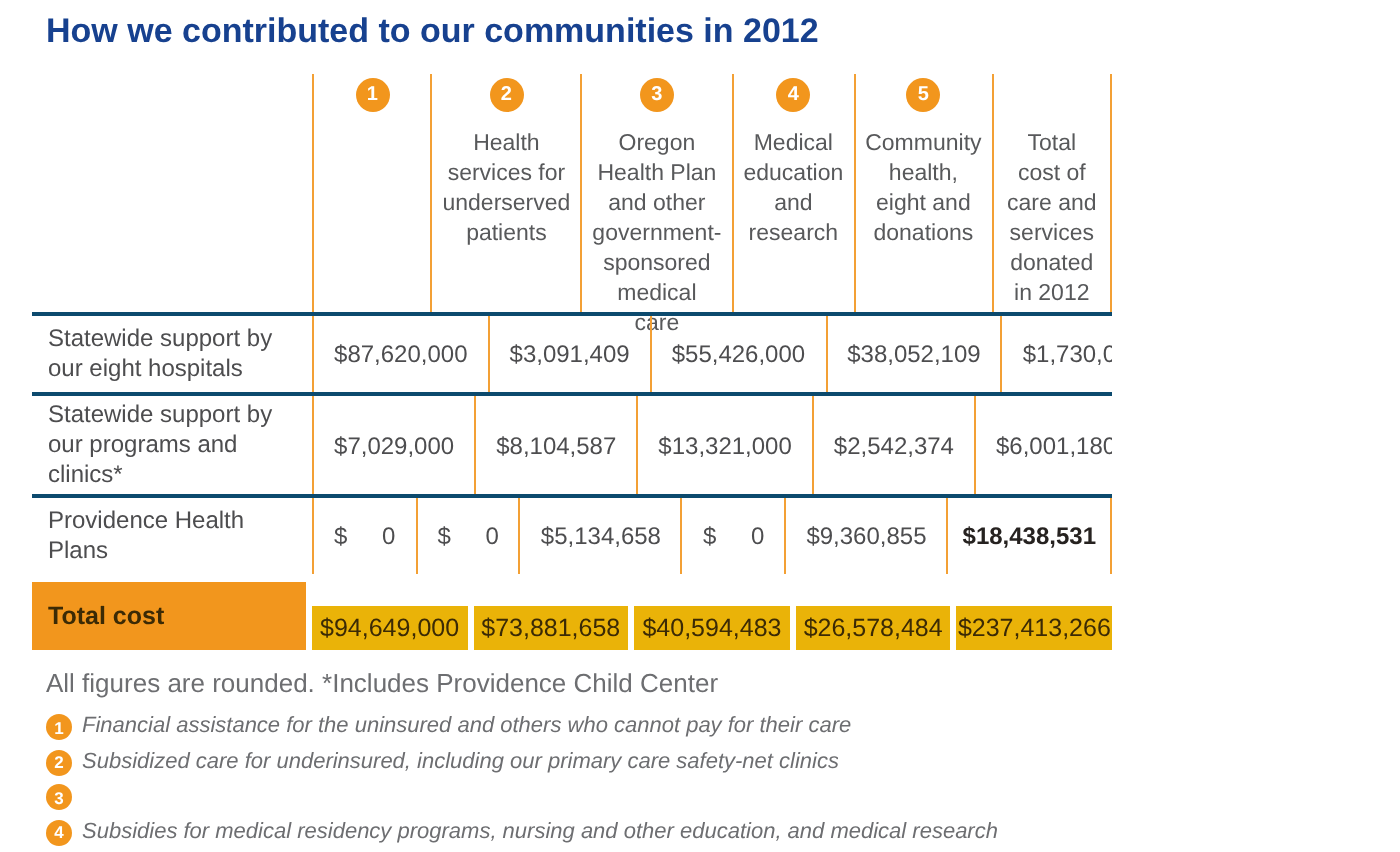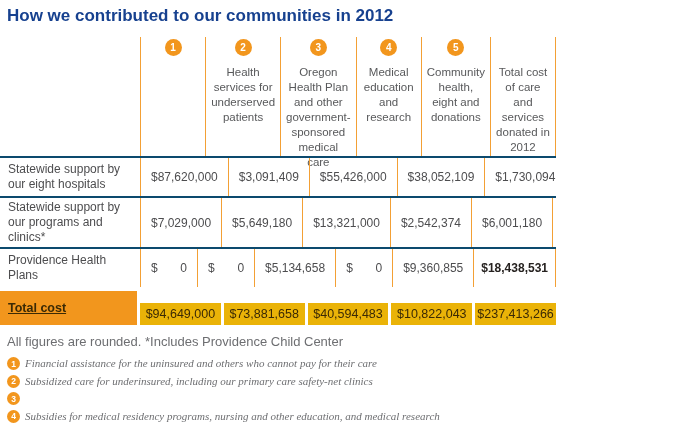--- a/index.html
+++ b/index.html
@@ -1,18 +1,18 @@
 <!DOCTYPE html>
 <html><head>
 <meta charset="utf-8">
 <style>
   html,body { margin:0; padding:0; background:#ffffff; }
   .page {
     width:556px; height:426px; background:#ffffff; overflow:hidden;
-    font-family:"Liberation Sans", sans-serif; position:relative; box-sizing:border-box;
+    font-family:"Liberation Sans", sans-serif; position:relative; box-sizing:border-box;padding-left:16px;
   }
   .title {
     color:#17418f; font-size:17px; font-weight:bold; padding:6px 0 0 7px; letter-spacing:0;
   }
   
   .thead { display:flex; margin-top:11px; height:119px; }
   .hspacer { width:140px; flex:none; }
   .hcol {
     flex:1; border-left:1px solid #f3a035; display:flex; flex-direction:column;
     align-items:center; padding-top:2px; box-sizing:border-box;
@@ -34,38 +34,38 @@
   }
   .cell {
     flex:1; border-left:1px solid #f3a035; display:flex; align-items:center;
     justify-content:space-between; font-size:12px; color:#4d4d4f; padding:0 10px; box-sizing:border-box;
   }
   .cell.last { border-right:1px solid #f3a035; font-weight:bold; color:#262220; padding:0 7px; }
   
   .total-band { display:flex; gap:3px; margin-top:4px; height:34px; }
   .tlabel {
     width:137px; flex:none; background:#f2961d; color:#3b2a05; font-weight:bold; font-size:12.5px;
-    display:flex; align-items:center; padding-left:8px; box-sizing:border-box;text-decoration:underline;
+    display:flex; align-items:center; padding-left:8px; box-sizing:border-box;
   }
   .tcell {
     flex:1; background:#eab308; color:#3b2a05; font-weight:normal; font-size:12.5px;
     display:flex; align-items:center; justify-content:center;margin-top:12px;
   }
   
   .note-general { font-size:13px; color:#6d6e71; margin:9px 0 8px 7px; }
   .note {
     display:flex; align-items:center; margin:0 0 4.5px 7px;
     font-style:italic; font-size:11px; color:#6d6e71; line-height:1.2; white-space:nowrap;
   }
   .ncircle {
     width:13px; height:13px; border-radius:50%; background:#f2961d; color:#ffffff;
     font-size:8.5px; font-weight:bold; font-style:normal; display:flex; align-items:center;
     justify-content:center; flex:none; margin-right:5px;
   }
-  .ntext { overflow:hidden;font-family:Liberation Serif, serif; }
+  .ntext { overflow:hidden; }
 </style>
 </head>
 <body>
 
 <div class="page">
 
   <div class="title">How we contributed to our communities in 2012</div>
 
   <div class="thead">
     <div class="hspacer"></div>
@@ -124,21 +124,21 @@
   </div>
 
   <div class="trow">
     <div class="rlabel">Statewide support by our programs and clinics*</div>
     <div class="cell">
       <span>$</span>
       <span>7,029,000</span>
     </div>
     <div class="cell">
       <span>$</span>
-      <span>5,649,180</span>
+      <span>8,104,587</span>
     </div>
     <div class="cell">
       <span>$</span>
       <span>13,321,000</span>
     </div>
     <div class="cell">
       <span>$</span>
       <span>2,542,374</span>
     </div>
     <div class="cell">
@@ -177,21 +177,21 @@
       <span>$</span>
       <span>18,438,531</span>
     </div>
   </div>
 
   <div class="total-band">
     <div class="tlabel">Total cost</div>
     <div class="tcell">$94,649,000</div>
     <div class="tcell">$73,881,658</div>
     <div class="tcell">$40,594,483</div>
-    <div class="tcell">$10,822,043</div>
+    <div class="tcell">$26,578,484</div>
     <div class="tcell">$237,413,266</div>
   </div>
 
   <div class="note-general">All figures are rounded.  *Includes Providence Child Center</div>
 
   <div class="note">
     <span class="ncircle">1</span>
     <span class="ntext">Financial assistance for the uninsured and others who cannot pay for their care</span>
   </div>
   <div class="note">

